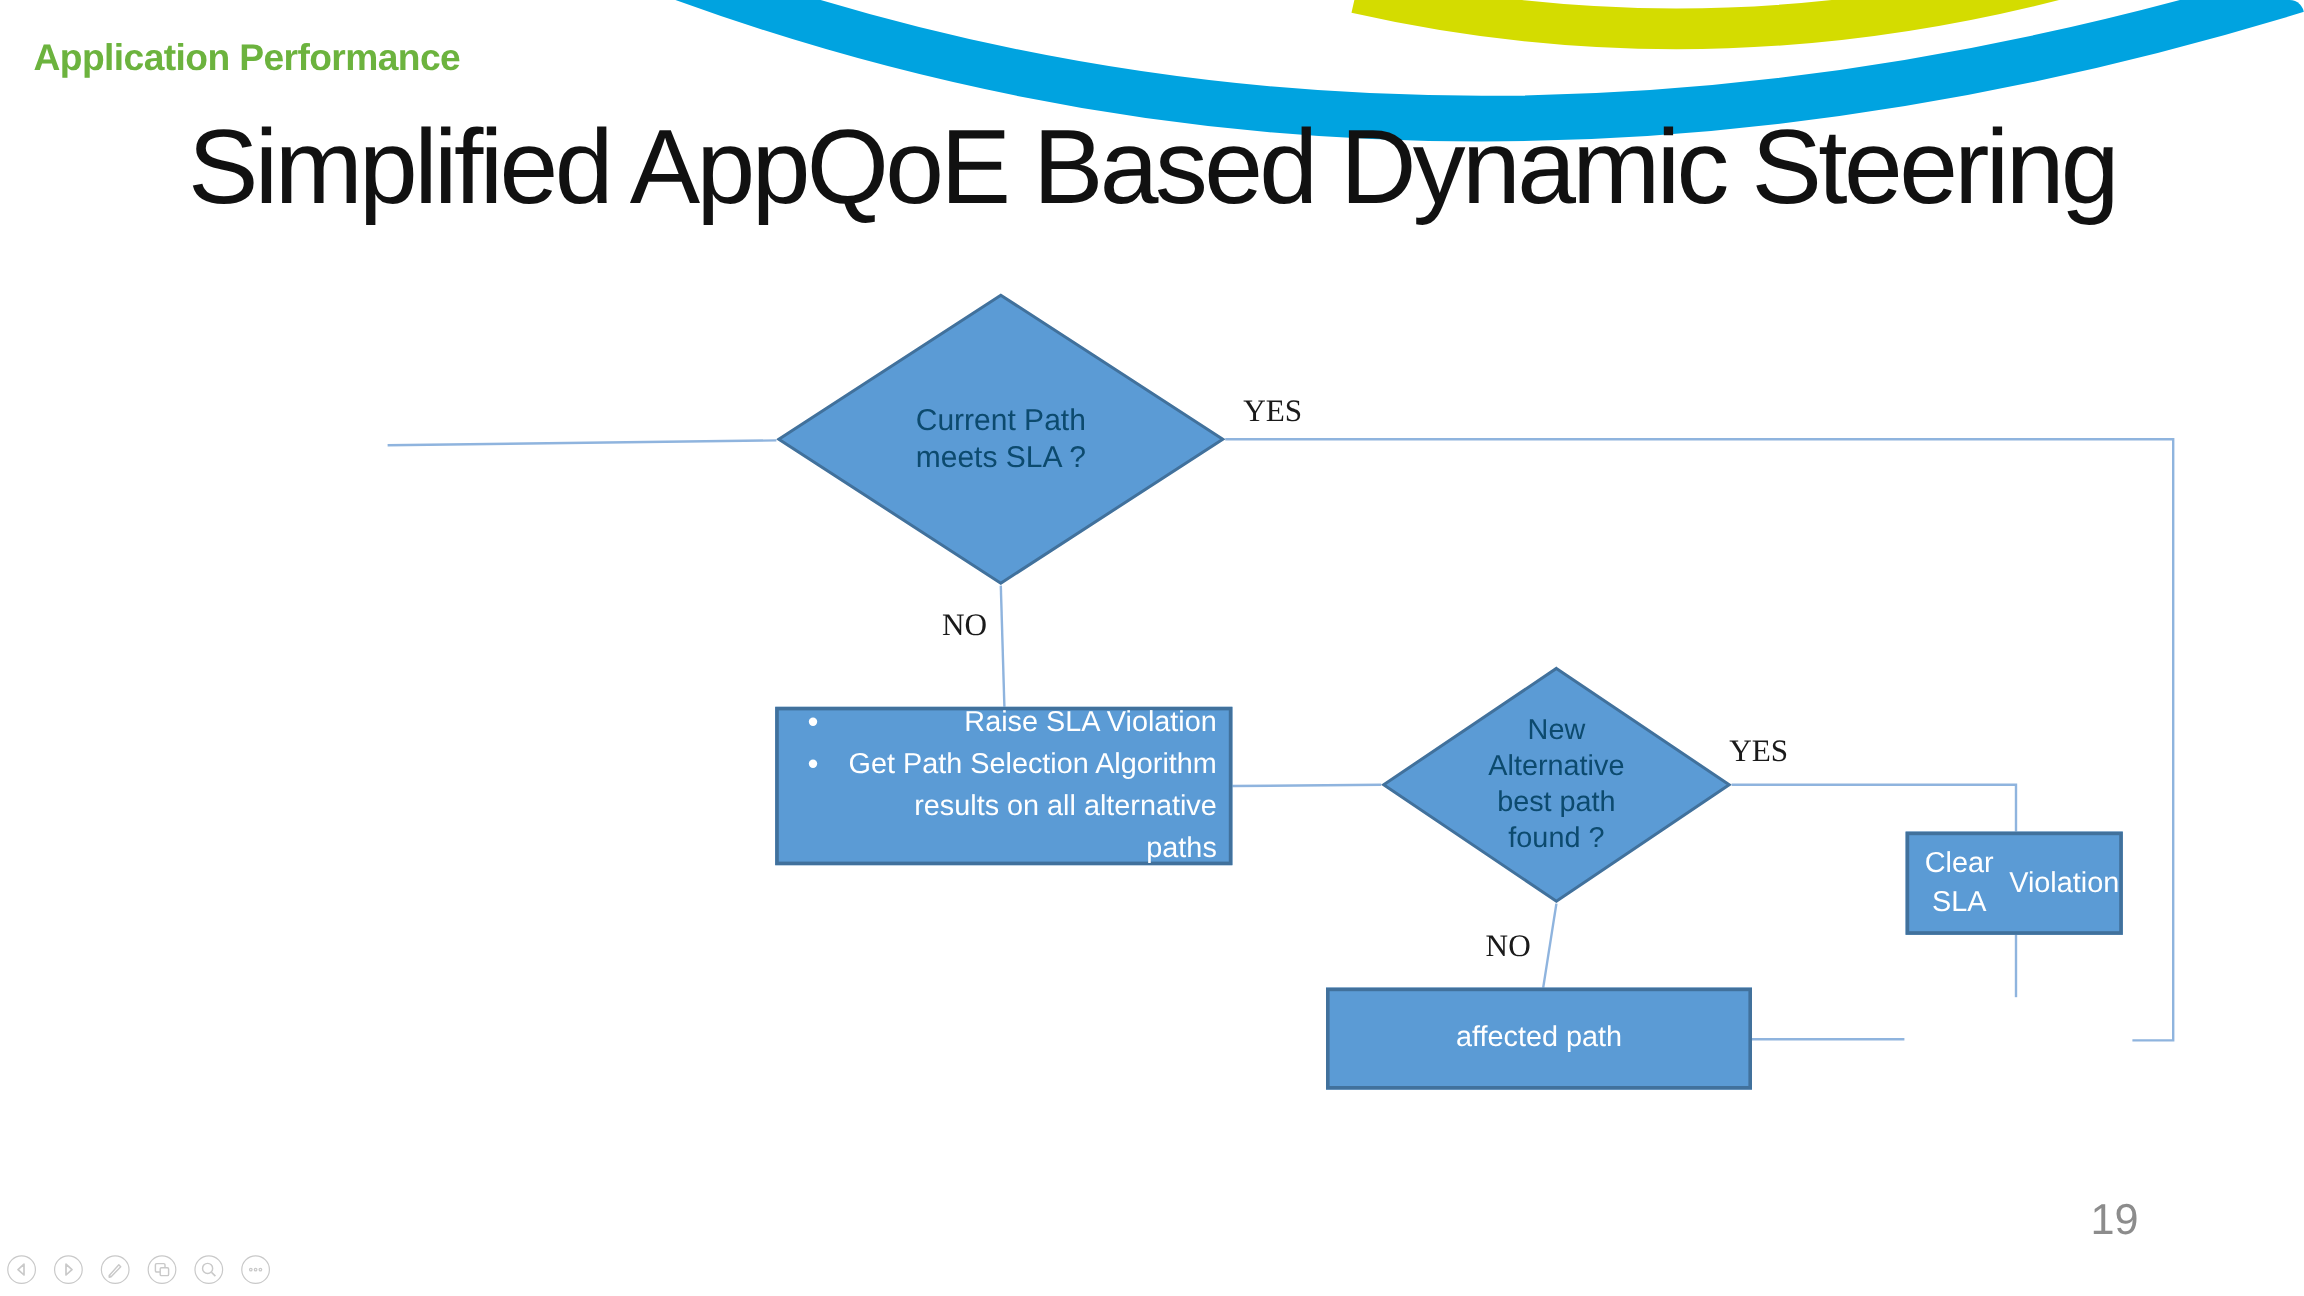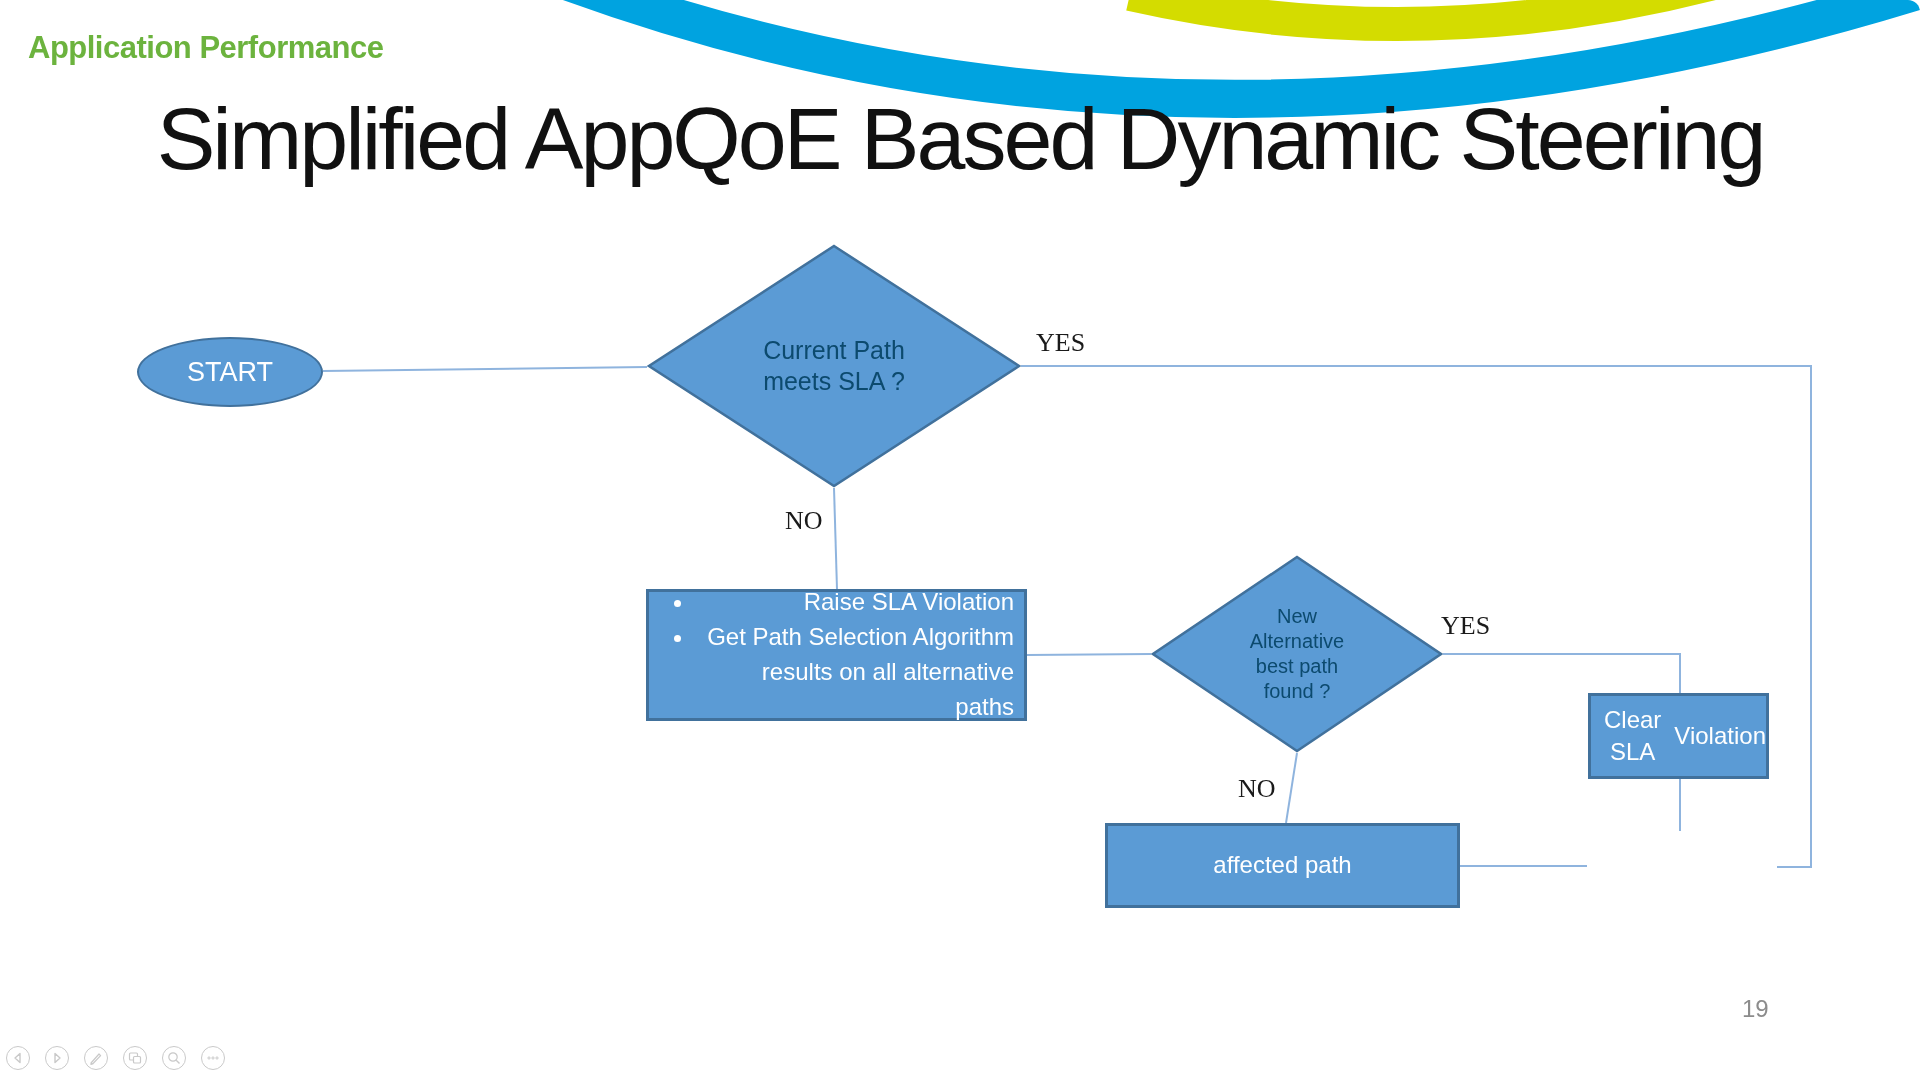--- a/index.html
+++ b/index.html
@@ -22,21 +22,21 @@
   .diamond-label{position:absolute;left:0;top:0;right:0;bottom:0;display:flex;flex-direction:column;align-items:center;justify-content:center;color:#0c4a6e;font-size:25px;line-height:1.26;text-align:center;}
 
   .bullets{margin:0;padding:0 10px 0 46px;list-style:disc;text-align:right;font-size:24px;line-height:1.45;}
   .bullets li{padding-left:10px;}
 
   .edge-label{position:absolute;color:#1a1a1a;font-size:26px;font-family:Liberation Serif, serif;}
 
   
   #connectors{position:absolute;left:0;top:0;width:1920px;height:1080px;pointer-events:none;}
 
-  .page-num{position:absolute;left:1742px;top:995px;font-size:24px;color:#8C8C8C;}
+  .page-num{position:absolute;left:1742px;top:995px;font-size:36px;color:#8C8C8C;}
 
   
   .controls{position:absolute;left:6px;top:1046px;display:flex;gap:15px;}
   .ctl{width:24px;height:24px;border:1.5px solid #C9C9C9;border-radius:50%;background:transparent;display:flex;align-items:center;justify-content:center;padding:0;cursor:pointer;}
   .ctl svg{display:block;}
 </style>
 </head>
 <body>
 
 <div id="slide">
@@ -55,23 +55,20 @@
       <path d="M 1021 366 L 1811 366 L 1811 867 L 1777 867"></path>
       <path d="M 834 488 L 837 589"></path>
       <path d="M 1027 655 L 1151 654"></path>
       <path d="M 1443 654 L 1680 654 L 1680 693"></path>
       <path d="M 1680 779 L 1680 831"></path>
       <path d="M 1297 753 L 1286 823"></path>
       <path d="M 1460 866 L 1587 866"></path>
     </g>
   </svg>
 
-  <div class="shape ellipse" style="left:137px;top:337px;width:186px;height:70px;">
-    <span>START</span>
-  </div>
 
   <div class="diamond-box" style="left:647px;top:244px;width:374px;height:244px;">
     <svg width="374" height="244" viewBox="0 0 374 244">
       <polygon points="187,2 372,122 187,242 2,122" fill="#5B9BD5" stroke="#41719C" stroke-width="2.5"></polygon>
     </svg>
     <div class="diamond-label">
       <span>Current Path</span>
       <span>meets SLA ?</span>
     </div>
   </div>
@@ -85,21 +82,21 @@
     <ul class="bullets">
       <li>Raise SLA Violation</li>
       <li>Get Path Selection Algorithm results on all alternative paths</li>
     </ul>
   </div>
 
   <div class="diamond-box" style="left:1151px;top:555px;width:292px;height:198px;">
     <svg width="292" height="198" viewBox="0 0 292 198">
       <polygon points="146,2 290,99 146,196 2,99" fill="#5B9BD5" stroke="#41719C" stroke-width="2.5"></polygon>
     </svg>
-    <div class="diamond-label" style="font-size:20px;text-align:center;">
+    <div class="diamond-label" style="font-size:24px;text-align:center;">
       <span>New</span>
       <span>Alternative</span>
       <span>best path</span>
       <span>found ?</span>
     </div>
   </div>
 
   <div class="shape rect" style="left:1588px;top:693px;width:181px;height:86px;flex-direction:row;">
     <span>Clear SLA</span>
     <span>Violation</span>

